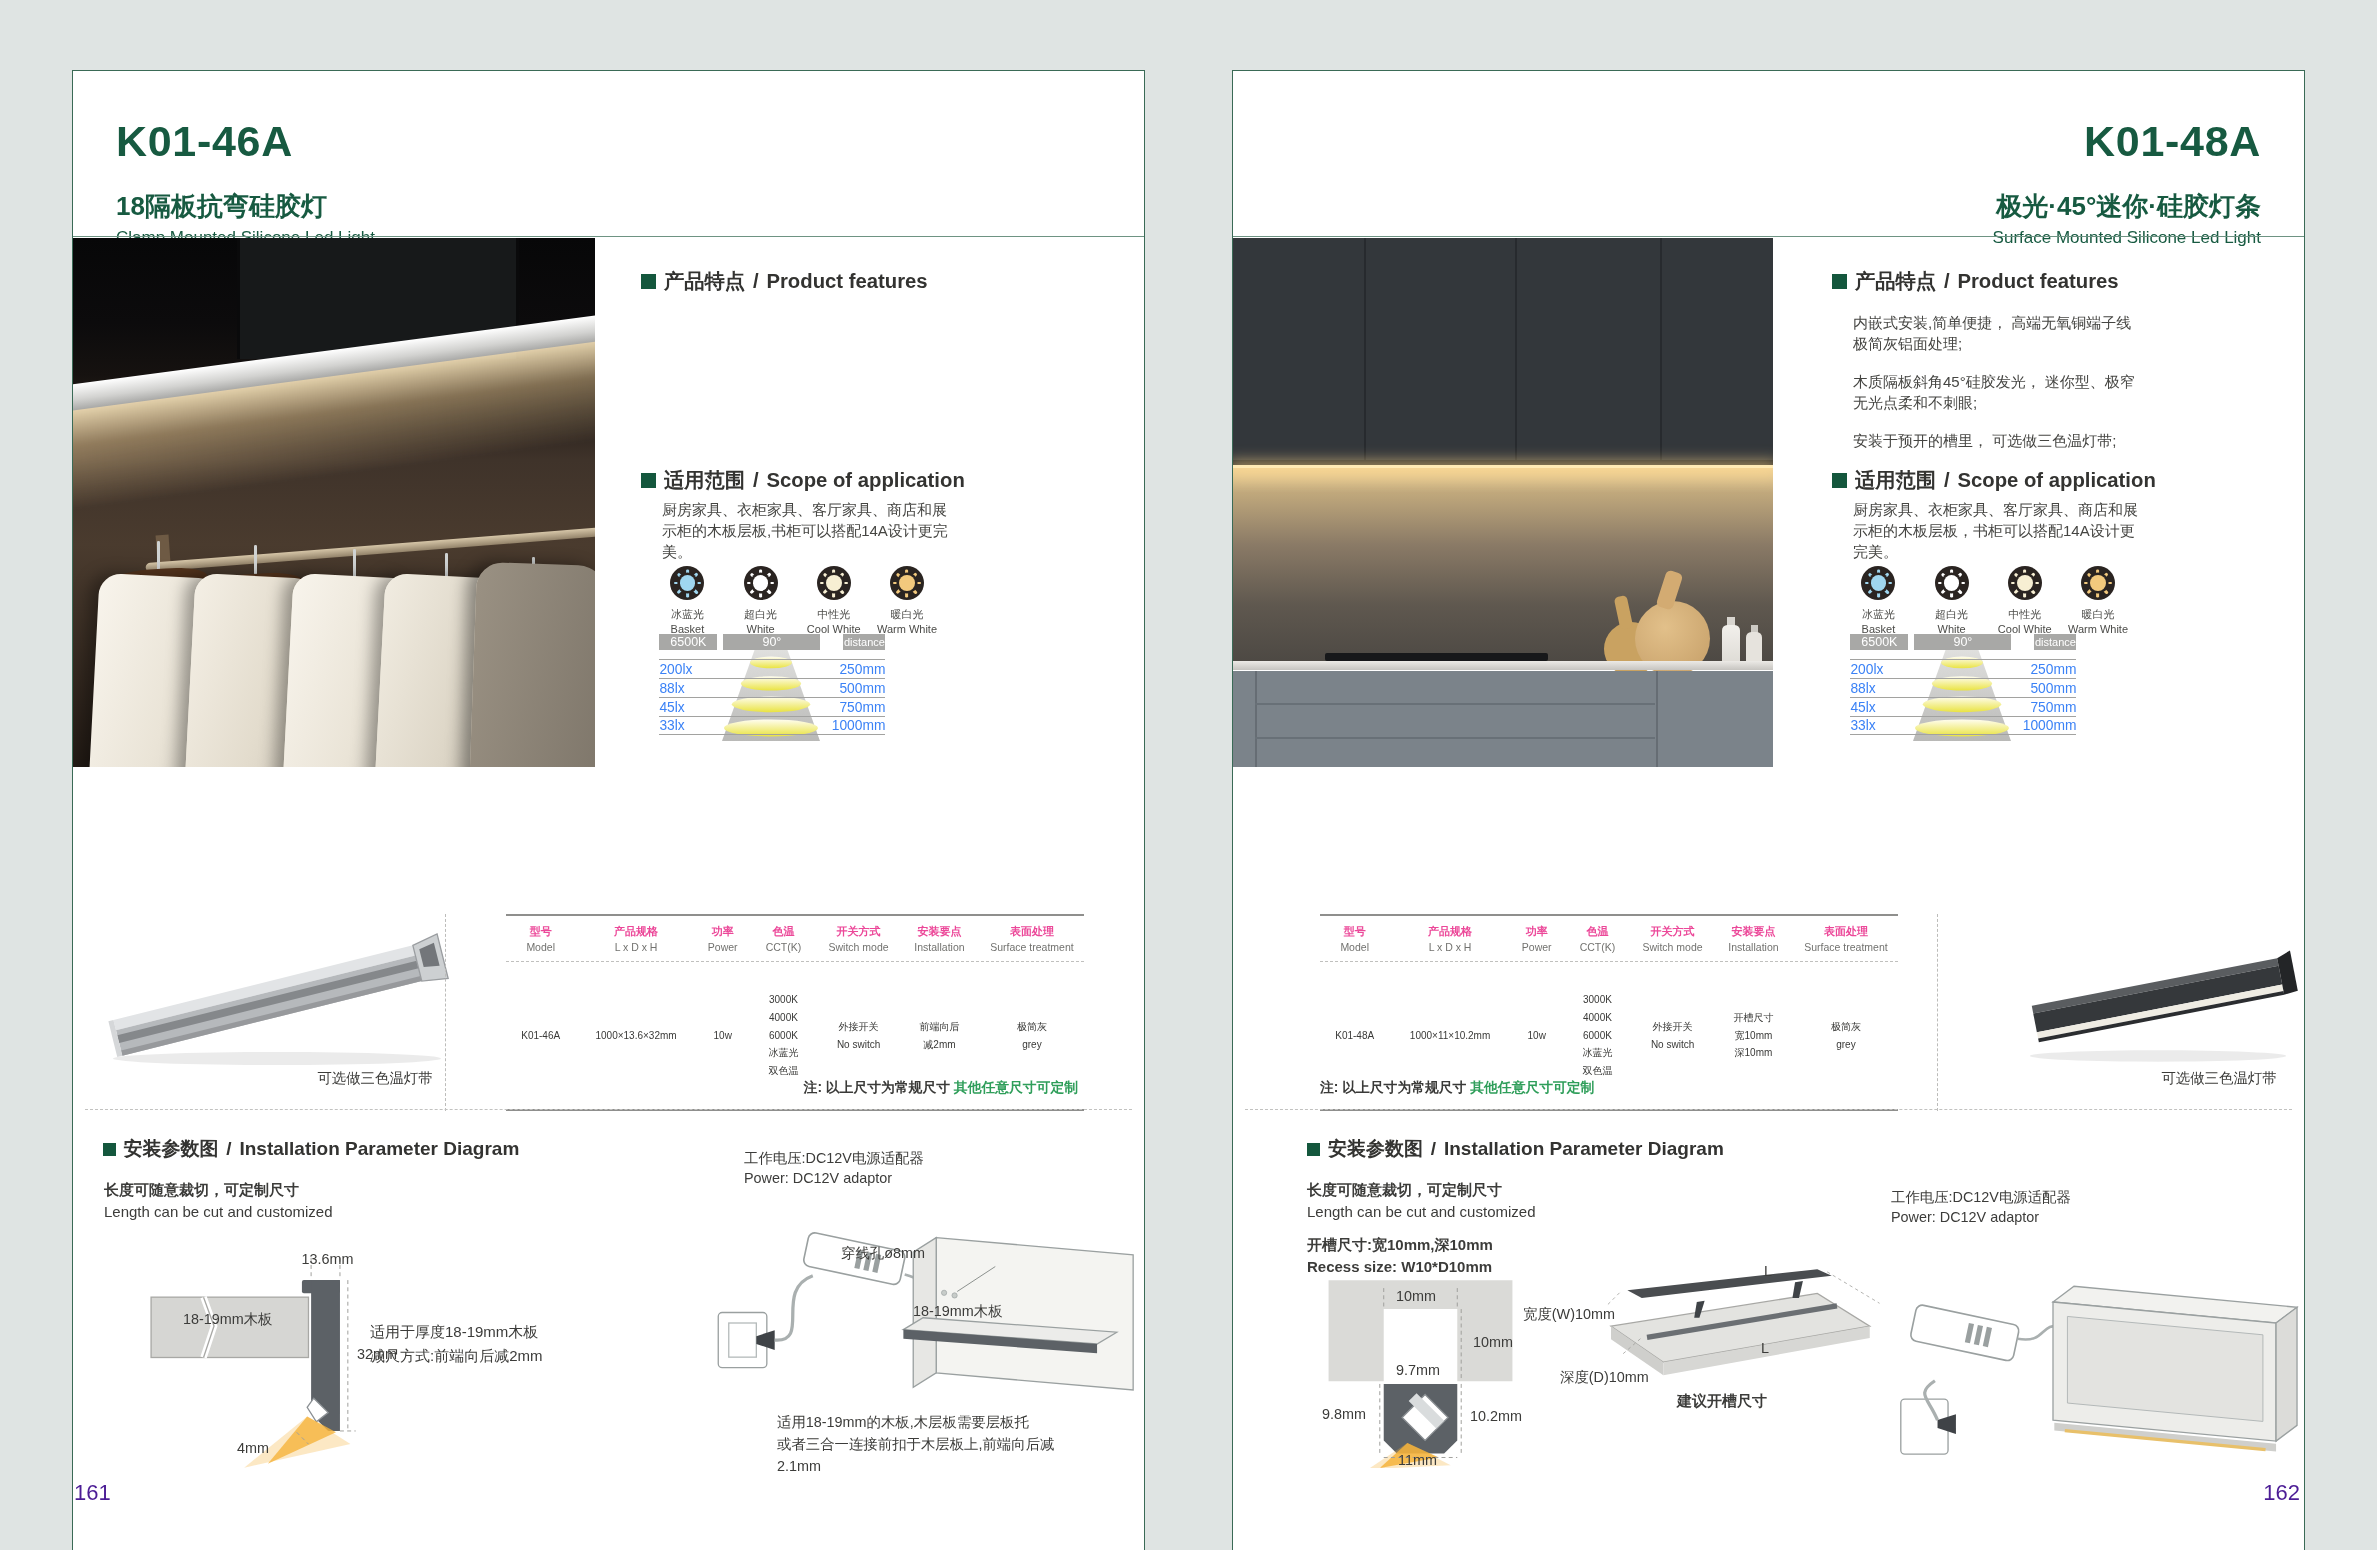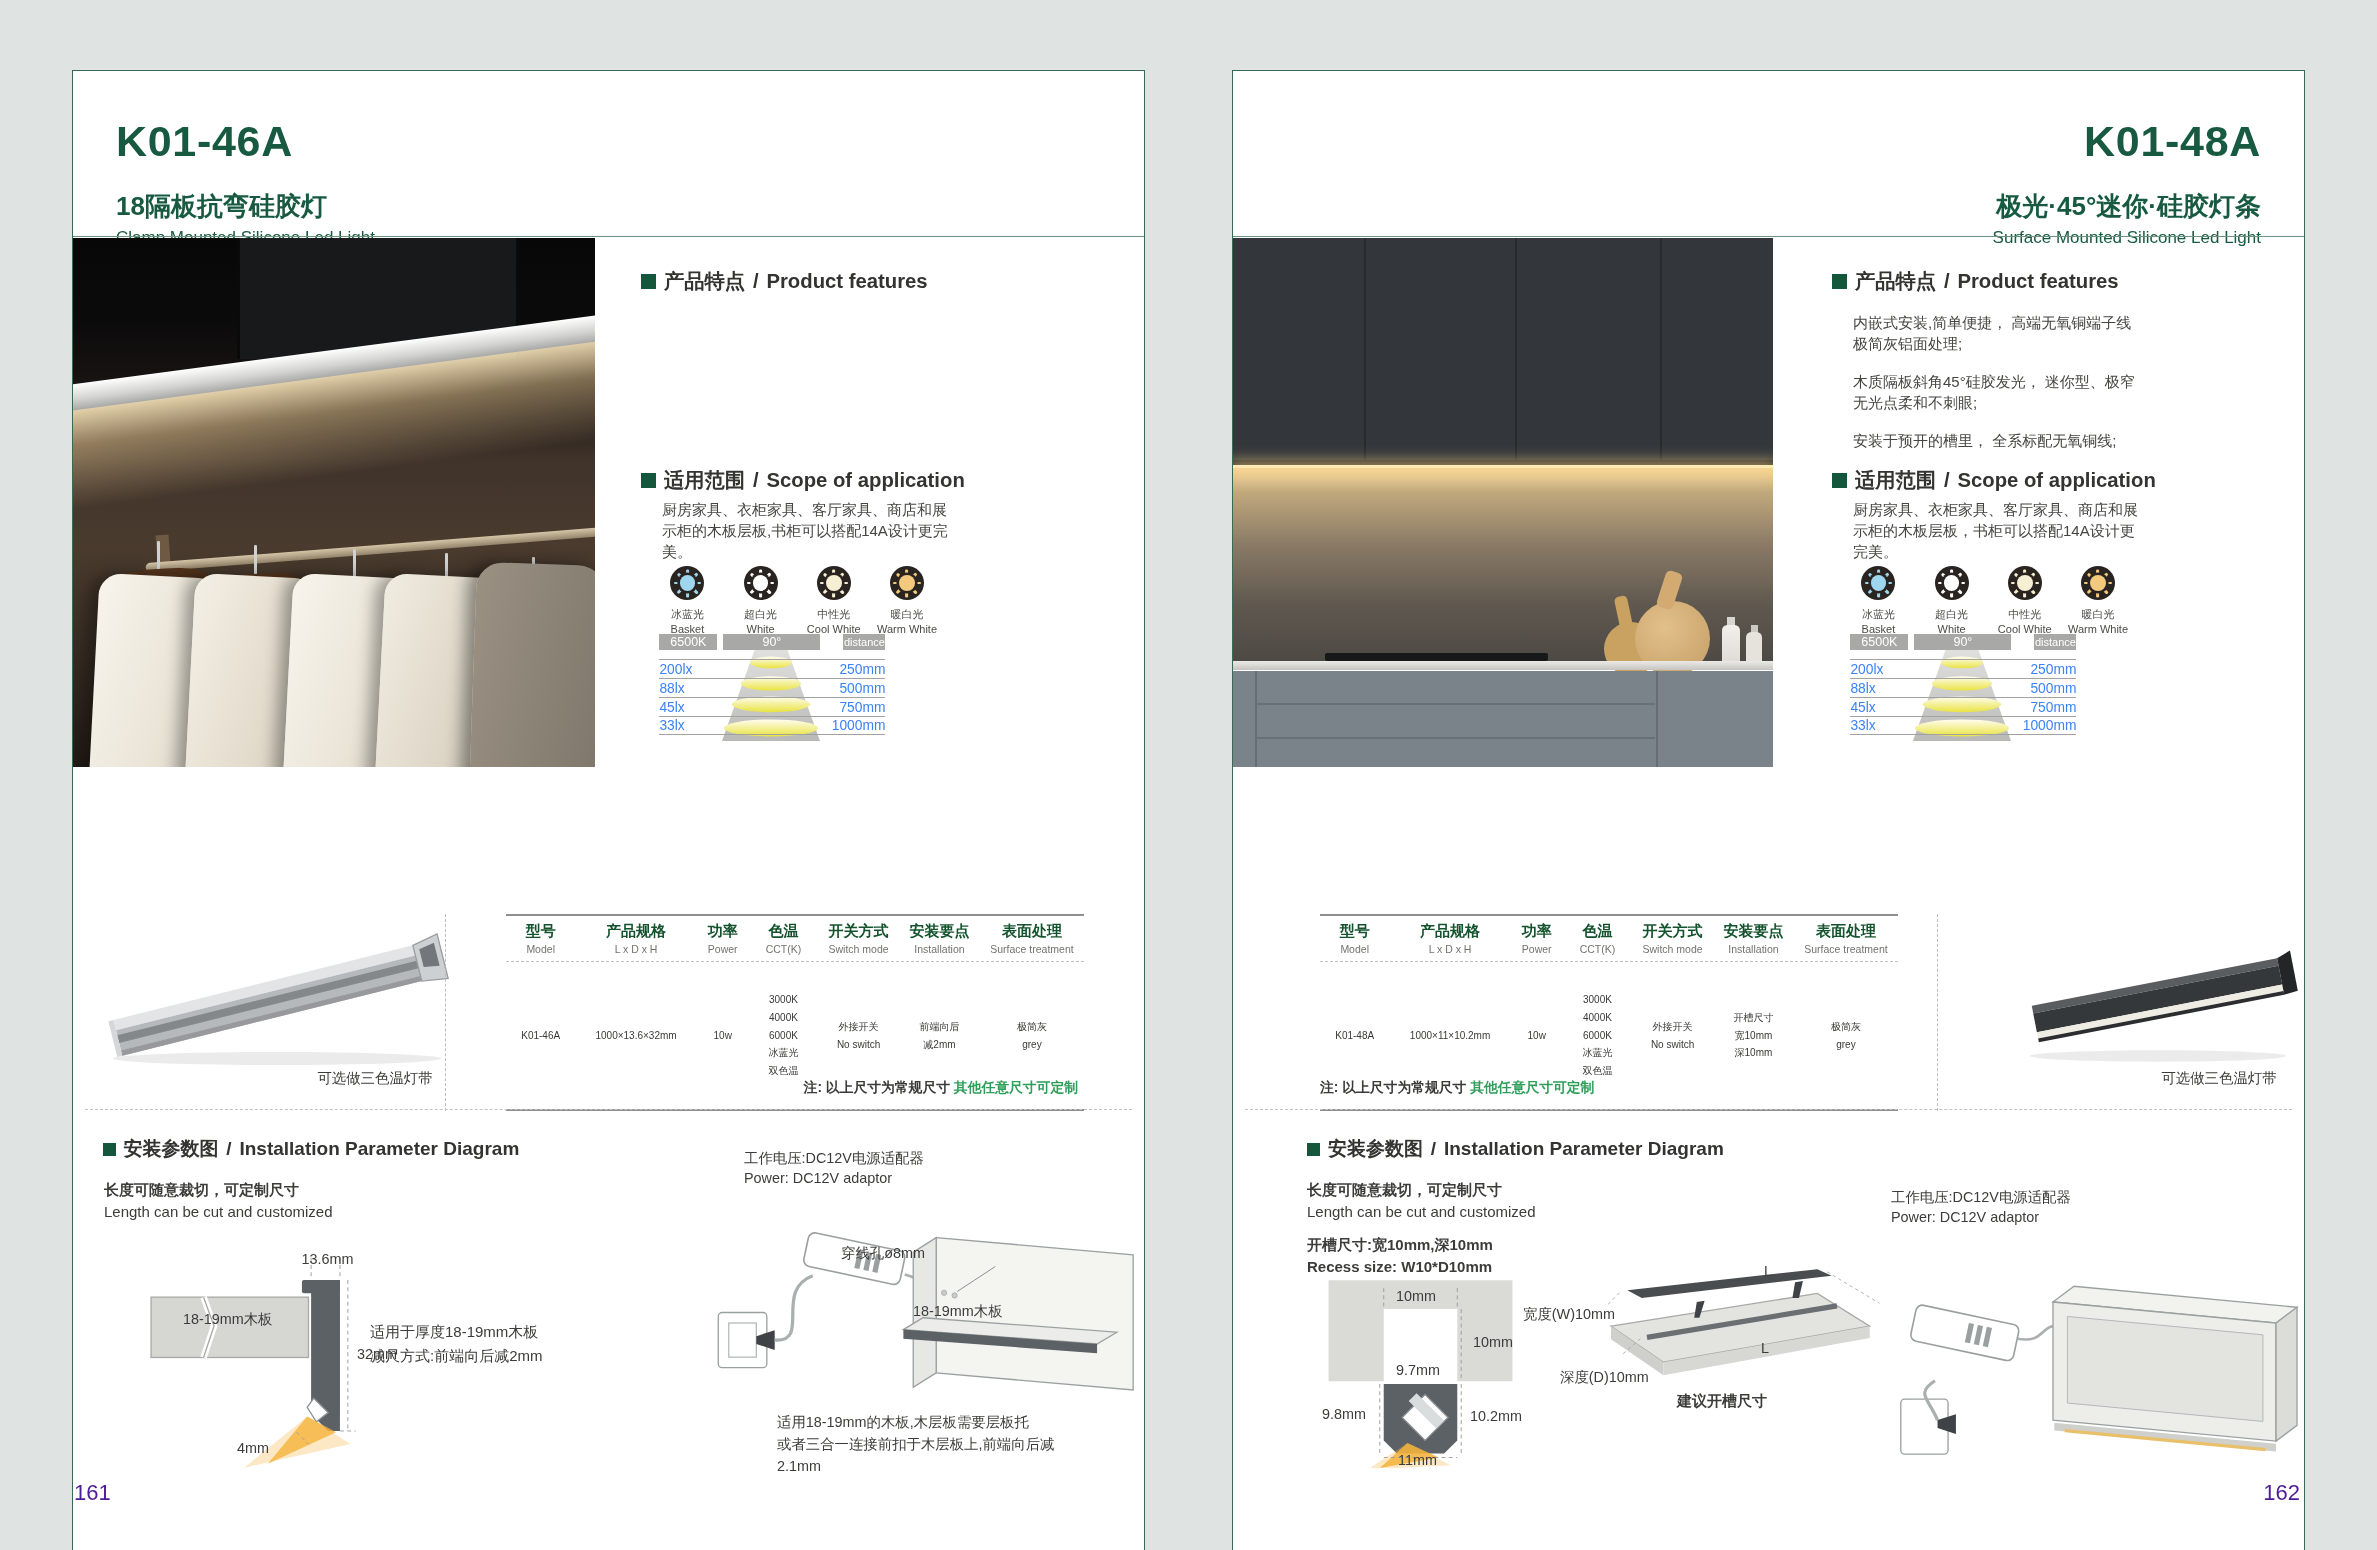--- a/index.html
+++ b/index.html
@@ -76,21 +76,21 @@
 .profile-cap{position:absolute;top:998px;width:144px;text-align:center;font-size:14.4px;color:#3b3b39}
 .cap-left{left:230px}.cap-right{left:914px}
 .v-dash{position:absolute;top:843px;height:197px;border-left:1.3px dashed #bcbcba}
 .page-left .v-dash{left:372px}.page-right .v-dash{left:704px}
 .spec{position:absolute;top:843px;height:197px;width:578px;border-top:2px solid #8f8f8d;border-bottom:2px solid #8f8f8d;display:flex;flex-direction:column}
 .page-left .spec{left:433px}.page-right .spec{left:87px}
 .spec-head{height:46px;border-bottom:1.3px dashed #c0c0be;display:flex;align-items:center}
 .spec-body{flex:1;display:flex;align-items:center}
 .col{text-align:center}
 .c1{width:12%}.c2{width:21%}.c3{width:9%}.c4{width:12%}.c5{width:14%}.c6{width:14%}.c7{width:18%}
-.h-zh{font-size:15px;font-weight:bold;color:#14532d}
+.h-zh{font-size:11px;font-weight:bold;color:#ec4899}
 .h-en{font-size:10.5px;color:#72726f;margin-top:2px}
 .cell{font-size:10px;line-height:17.7px;white-space:pre-line;color:#393937}
 .note{position:absolute;top:1008px;font-size:13.8px;font-weight:bold;color:#3a3a38}
 .page-left .note{right:66px}.page-right .note{left:87px}
 .hl{color:#2f9e5a}
 .h-dash{position:absolute;top:1038px;left:11.8px;right:11.8px;border-top:1.3px dashed #c2c2c0}
 
 .inst-head{position:absolute;top:1065px;display:flex;gap:7.9px;align-items:center;font-size:19px;font-weight:bold;color:#333331;white-space:nowrap}
 .inst-head .sq{width:13px;height:13px}
 .page-left .inst-head{left:29.5px}.page-right .inst-head{left:74px}
@@ -445,21 +445,21 @@
     <div class="content">
       <div class="sec-head" style="top:29px">
         <span class="sq"></span>
         <span>产品特点</span>
         <span>/</span>
         <span>Product features</span>
       </div>
       <div class="paras" style="top:74px">
         <p class="para">内嵌式安装,简单便捷， 高端无氧铜端子线极简灰铝面处理;</p>
         <p class="para">木质隔板斜角45°硅胶发光， 迷你型、极窄无光点柔和不刺眼;</p>
-        <p class="para">安装于预开的槽里， 全系标配无氧铜线;</p>
+        <p class="para">安装于预开的槽里， 可选做三色温灯带;</p>
       </div>
       <div class="sec-head" style="top:228px">
         <span class="sq"></span>
         <span>适用范围</span>
         <span>/</span>
         <span>Scope of application</span>
       </div>
       <div class="paras" style="top:261px">
         <p class="para">厨房家具、衣柜家具、客厅家具、商店和展示柜的木板层板，书柜可以搭配14A设计更完美。</p>
       </div>

